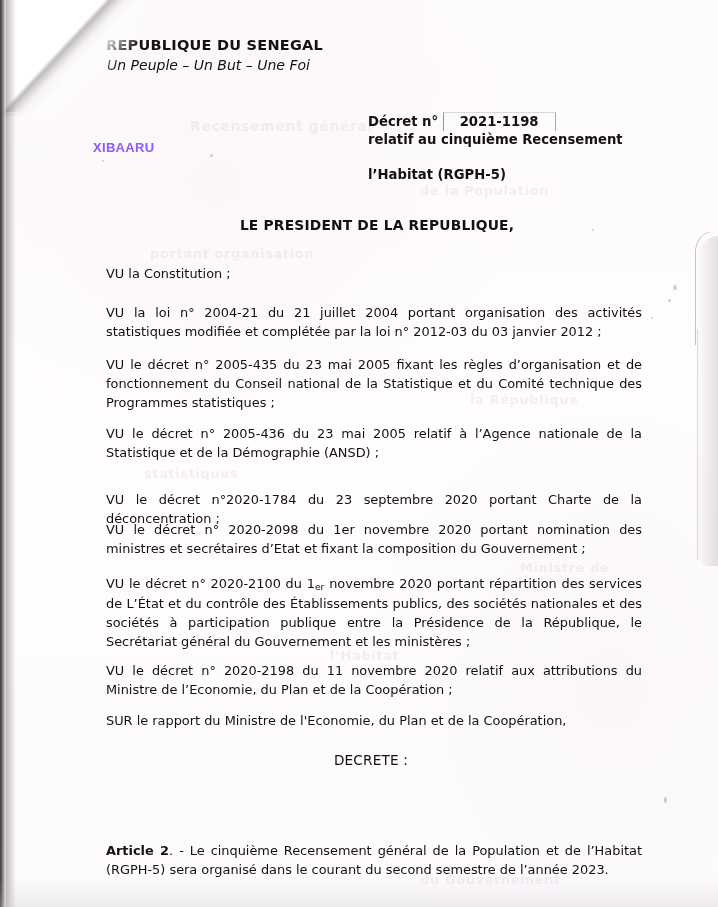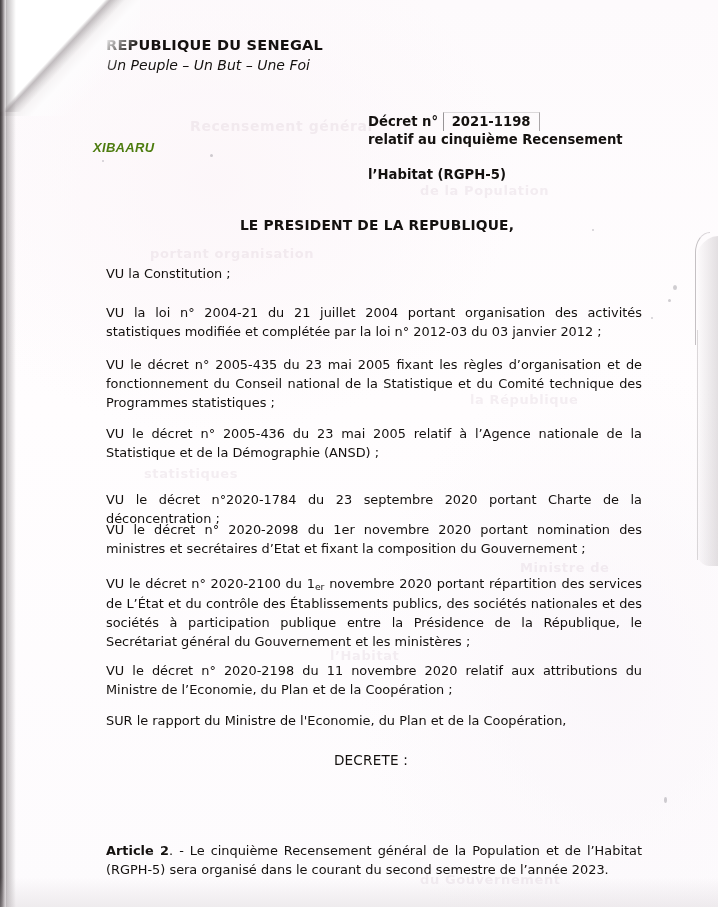--- a/index.html
+++ b/index.html
@@ -153,21 +153,21 @@
     left: 368px;
     top: 112px;
     width: 270px;
     font-size: 13.2px;
     font-weight: bold;
     line-height: 17.6px;
     font-family: "DejaVu Sans", sans-serif;
   }
   .decree-num {
     display: inline-block;
-    padding: 0 8px;
+    padding: 0 16px;
     border-left: 1px solid rgba(70,66,68,0.55);
     border-right: 1px solid rgba(70,66,68,0.45);
     border-top: 1px solid rgba(120,116,118,0.25);
   }
 
   .president-title {
     position: absolute;
     left: 0;
     top: 217px;
     width: 718px;
@@ -233,21 +233,21 @@
   <div class="speck" style="left:651px; top:317px; width:2px; height:2px;"></div>
   <div class="speck" style="left:664px; top:797px; width:3px; height:6px;"></div>
   <div class="speck" style="left:592px; top:229px; width:2px; height:2px;"></div>
   <div class="speck" style="left:102px; top:160px; width:2px; height:2px;"></div>
 
   <div class="content">
 
     <div class="republic-title">REPUBLIQUE DU SENEGAL</div>
     <div class="motto">Un Peuple – Un But – Une Foi</div>
 
-    <div class="watermark" style="color: #4d7c0f; font-style: italic;">XIBAARU</div>
+    <div class="watermark" style="color: #8b5cf6;">XIBAARU</div>
 
     <div class="decree-block">
       <span>Décret n°</span>
       <span class="decree-num">2021-1198</span><br>
       <span>relatif au cinquième Recensement</span><br>
       <br>
       <span>l’Habitat (RGPH-5)</span>
     </div>
 
     <div class="president-title">LE PRESIDENT DE LA REPUBLIQUE,</div>

